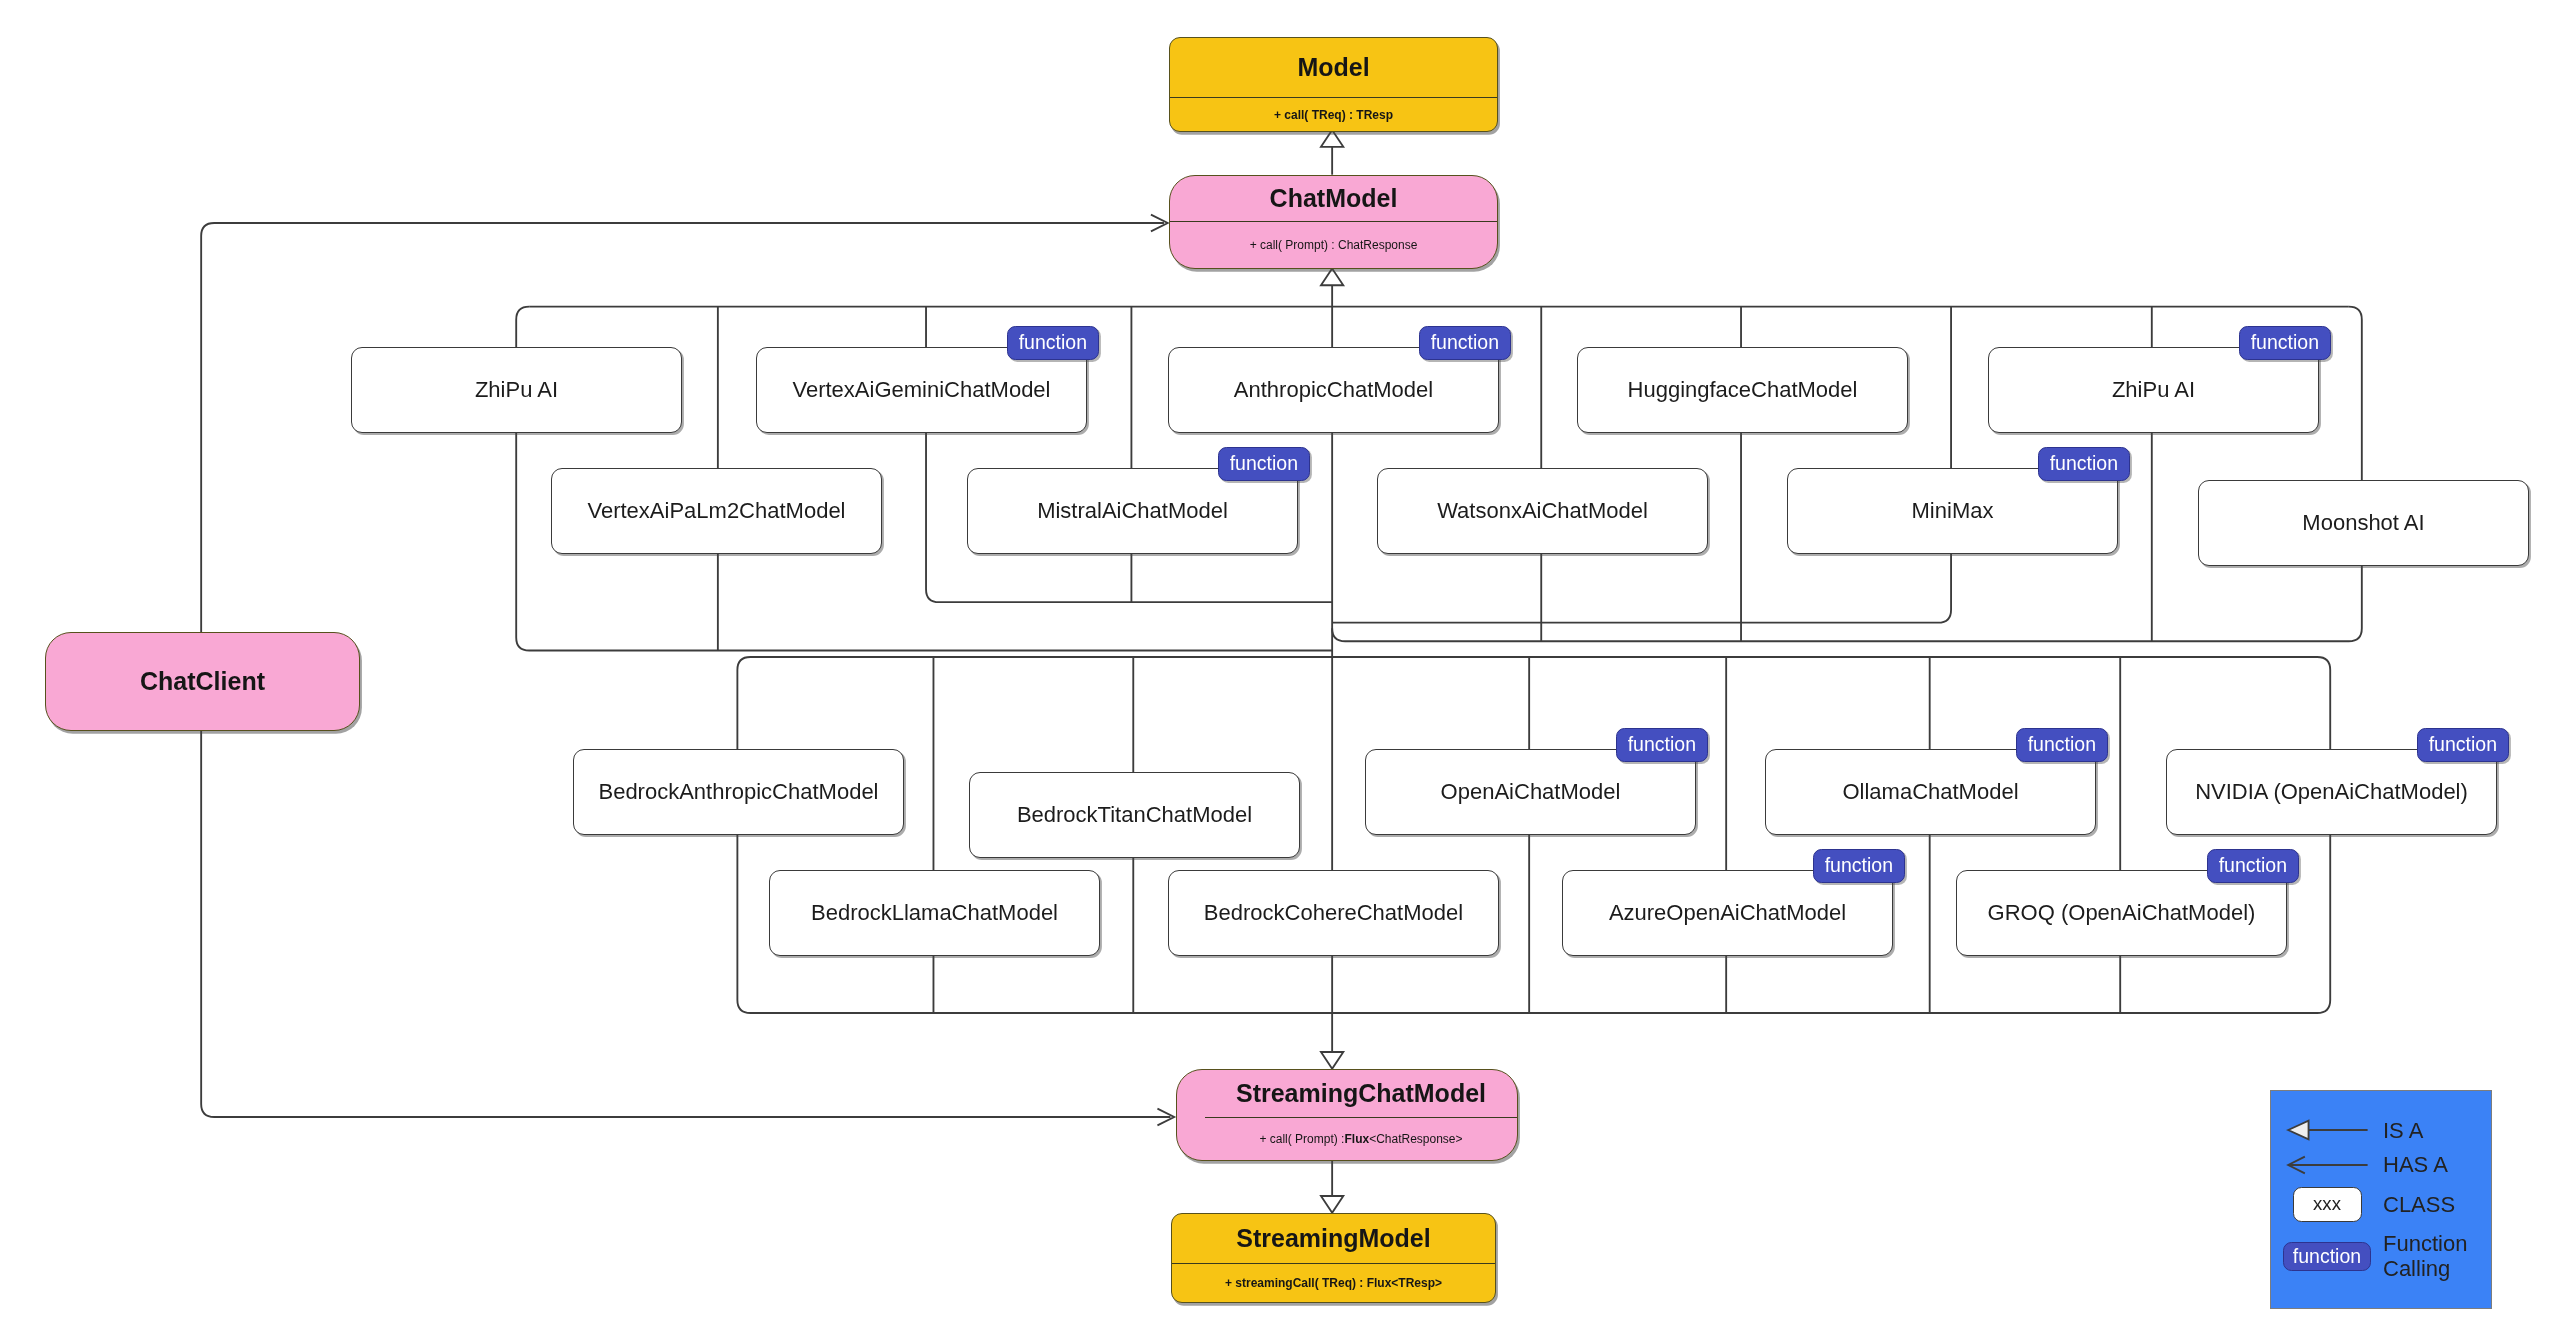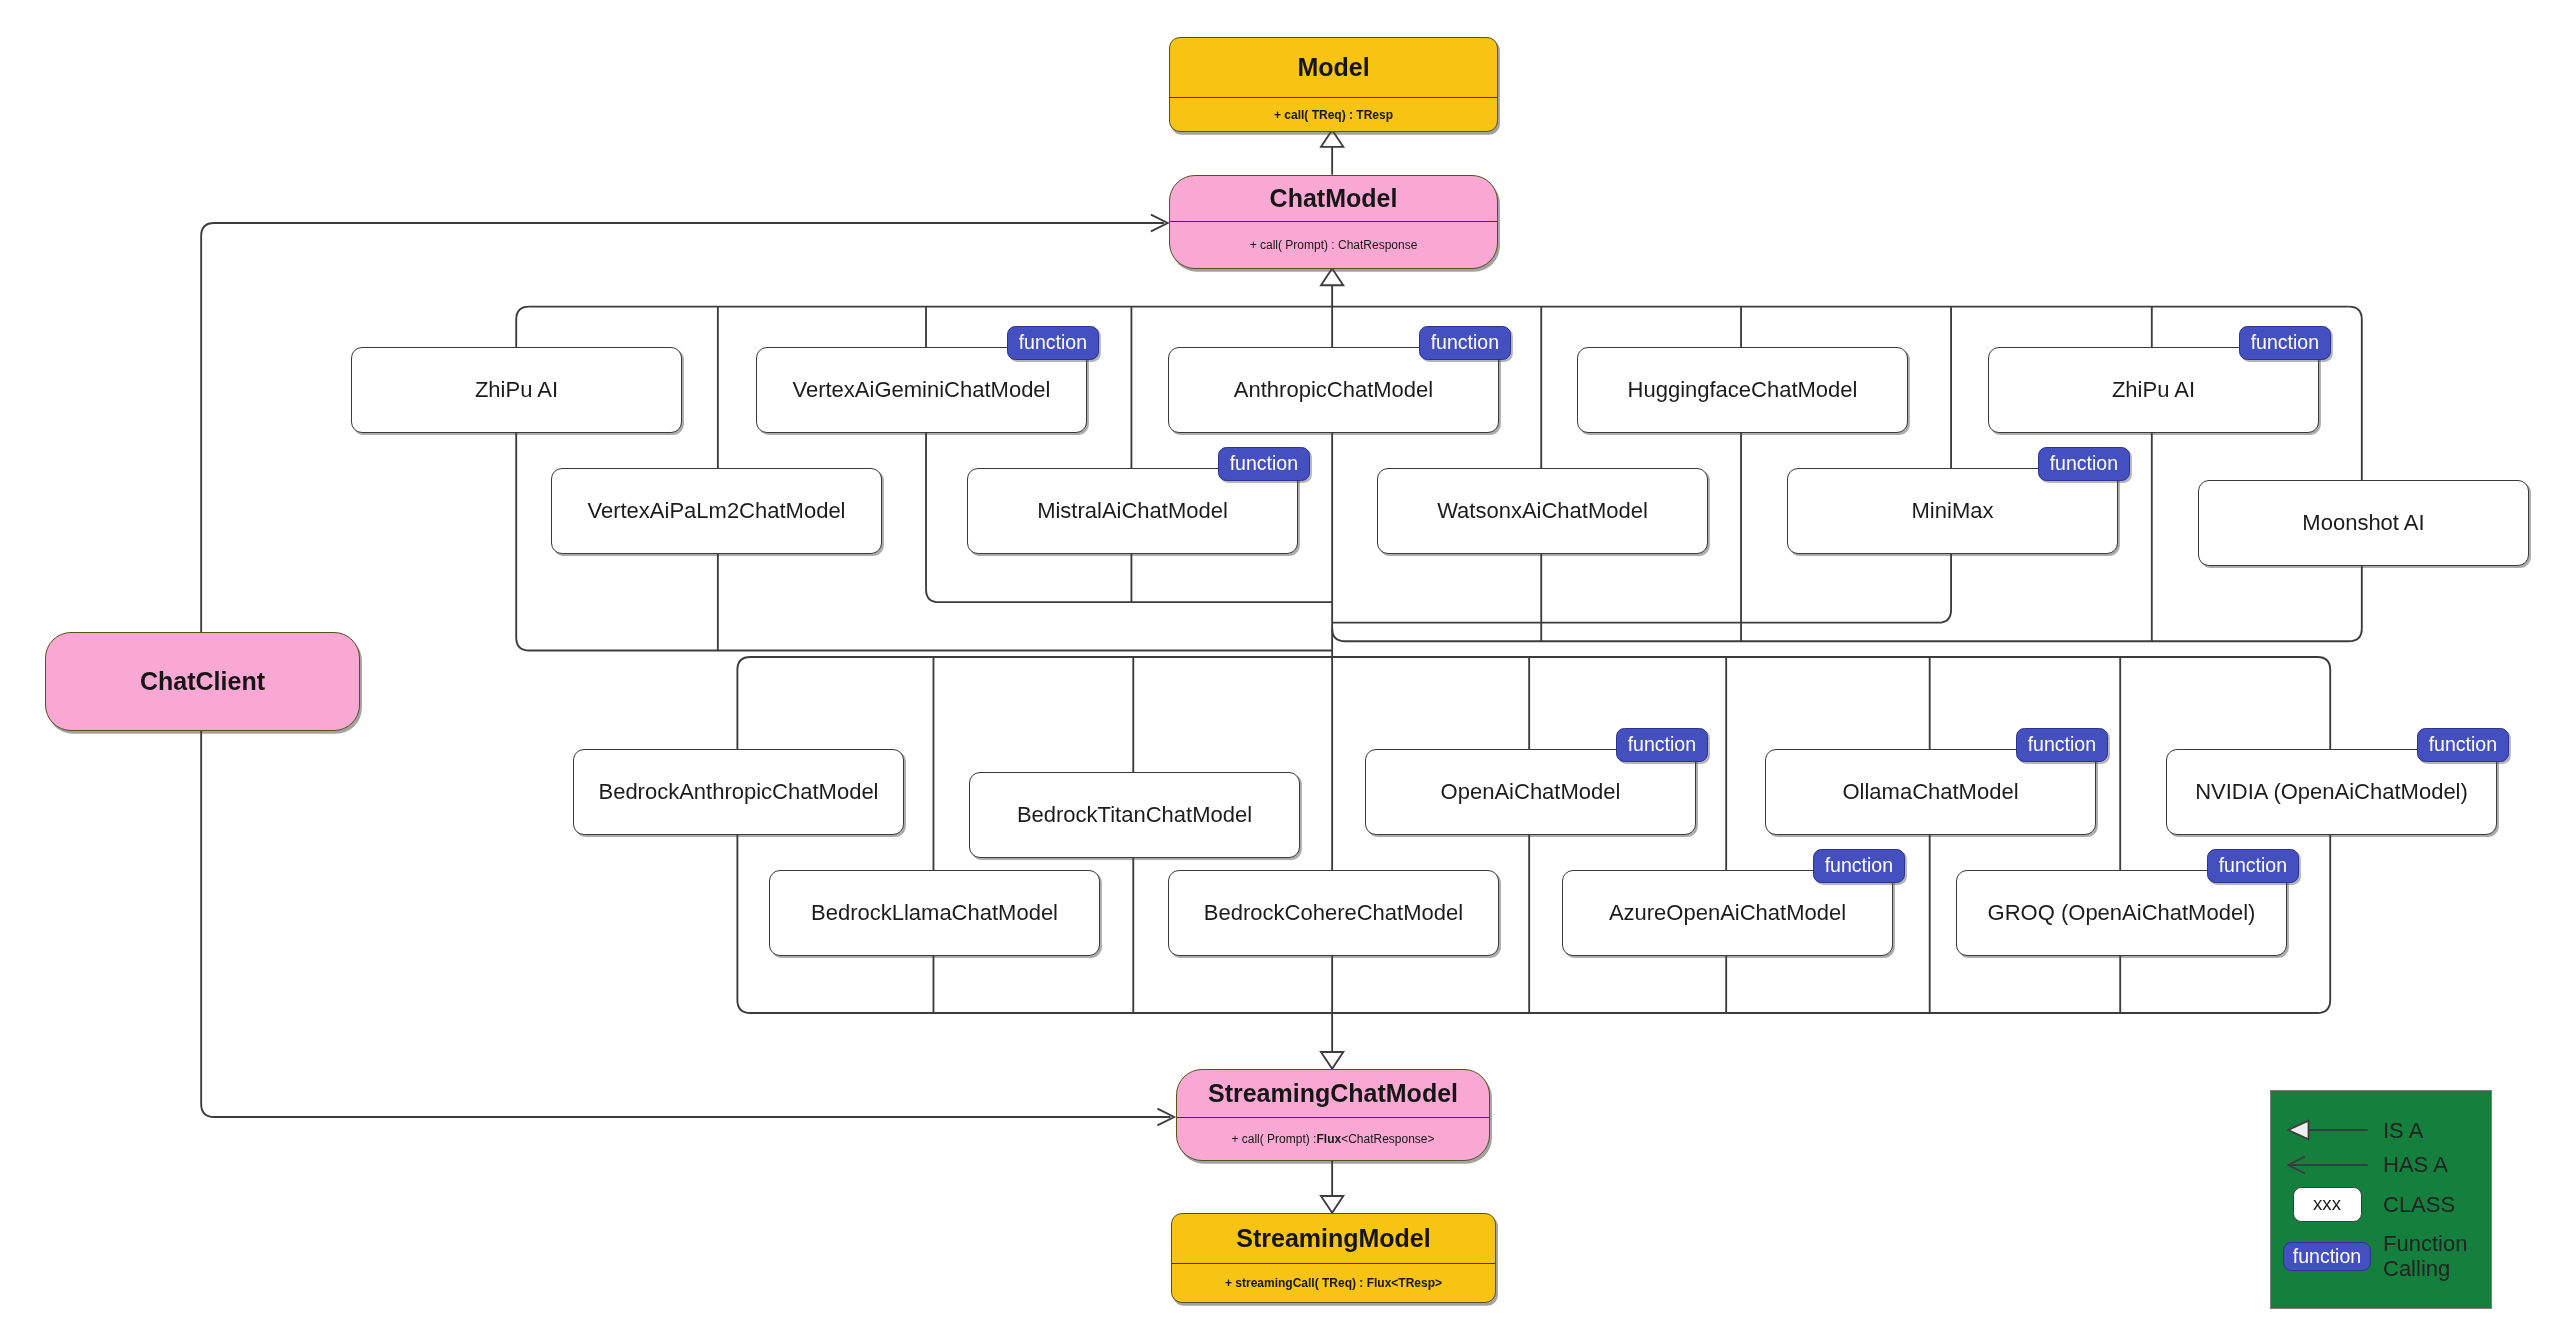--- a/index.html
+++ b/index.html
@@ -34,21 +34,21 @@
     font-weight:bold;font-size:25px;color:#161616;}
   .cbox .mtd{border-top:1.9px solid #3a3a1e;display:flex;align-items:center;justify-content:center;
     font-size:12px;color:#161616;white-space:nowrap;}
   .orange{background:#F7C414;}
   .green{background:#f9a8d4;border-radius:26px;}
   .b{font-weight:bold;}
 
   
   #legend{
     position:absolute;left:2270px;top:1090px;width:220px;height:206px;z-index:2;
-    background:#15803d;border:1.9px solid #7d7d7d;
+    background:#3b82f6;border:1.9px solid #7d7d7d;
     display:flex;flex-direction:column;justify-content:center;gap:9.3px;padding:5.6px 0;
   }
   .lrow{display:flex;align-items:center;gap:13px;padding:0 13px;}
   .licon{width:86px;flex:0 0 86px;display:flex;align-items:center;justify-content:center;}
   .llabel{font-size:22px;color:#222222;line-height:1.15;}
   .class-sample{
     width:67px;height:33px;background:#ffffff;border:1.9px solid #3a3a3a;border-radius:8.4px;
     display:flex;align-items:center;justify-content:center;font-size:18.6px;color:#222;
   }
   .badge-sample{
@@ -107,21 +107,21 @@
 
   <div class="cbox green" style="left:1169px;top:175px;width:327px;height:92px;">
     <div class="hdr">ChatModel</div>
     <div class="mtd" style="height:46px;">+ call( Prompt) : ChatResponse</div>
   </div>
 
   <div class="cbox green" style="left:45px;top:632px;width:313px;height:97px;">
     <div class="hdr">ChatClient</div>
   </div>
 
-  <div class="cbox green" style="left:1176px;top:1069px;width:312px;height:90px;">
+  <div class="cbox green" style="left:1176px;top:1069px;width:312px;height:90px;padding-left:28px;">
     <div class="hdr">StreamingChatModel</div>
     <div class="mtd" style="height:42px;">
         <span>+ call( Prompt) : </span>
         <span class="b">Flux</span>
         <span>&lt;ChatResponse&gt;</span>
       </div>
   </div>
 
   <div class="cbox orange" style="left:1171px;top:1213px;width:323px;height:88px;justify-content:flex-end;">
     <div class="hdr">StreamingModel</div>

